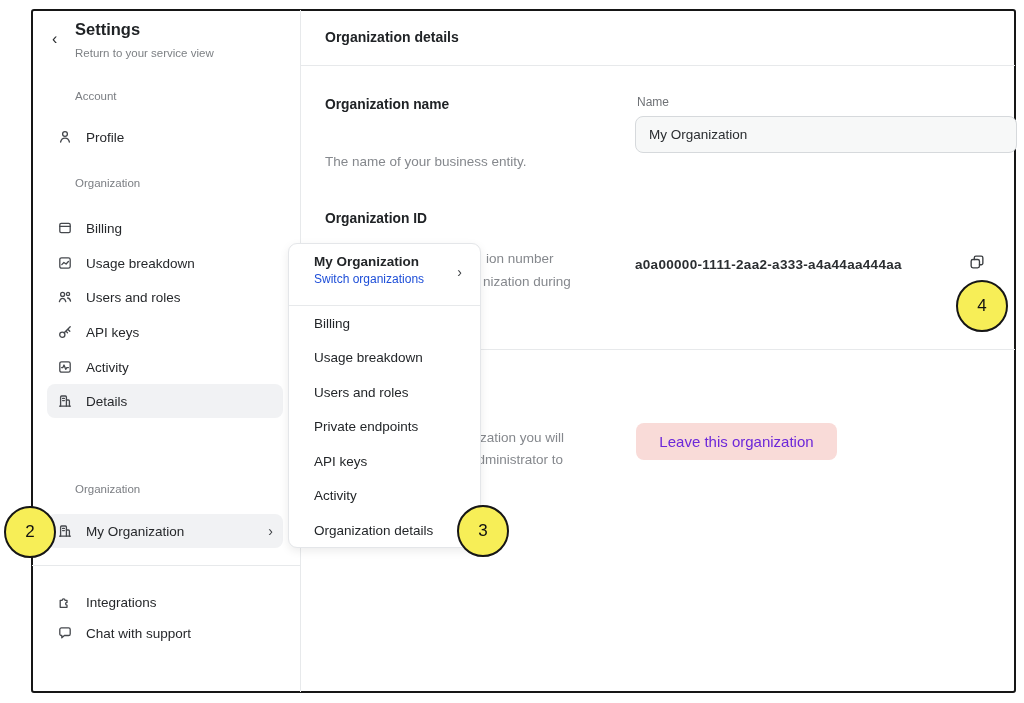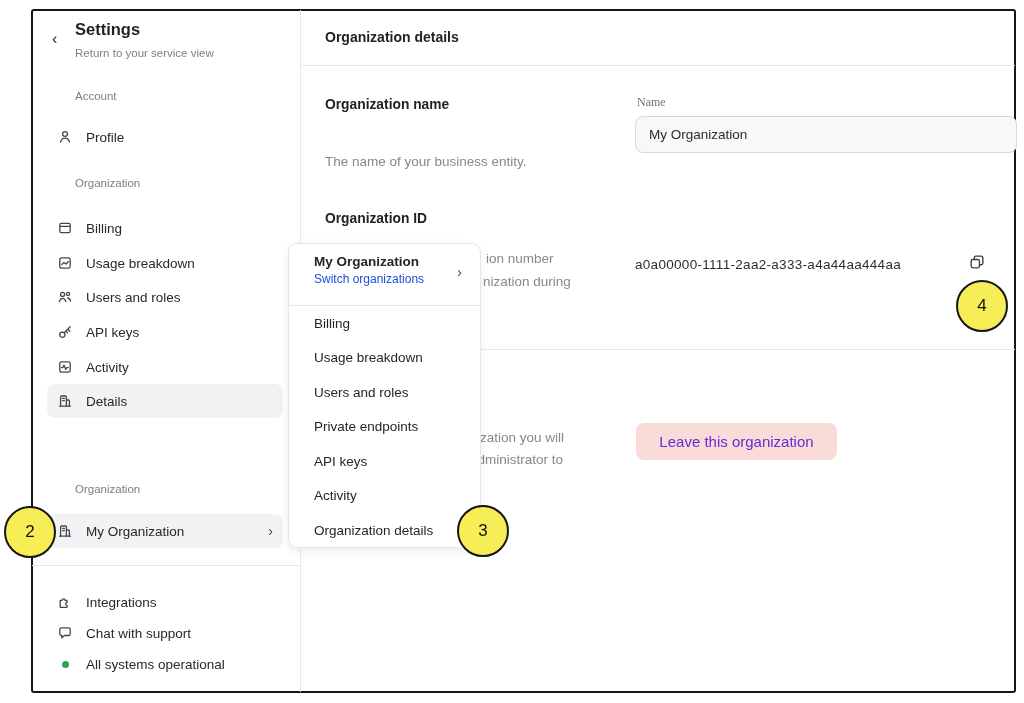--- a/index.html
+++ b/index.html
@@ -19,25 +19,25 @@
        padding:0 10px;border-radius:8px;box-sizing:border-box;font-size:13.5px;color:#26282b;cursor:pointer;}
   .row.hl{background:#f1f2f4;text-align:center;}
   .row .chev{margin-left:auto;color:#3f4246;font-size:14px;}
   .icn{width:16px;height:16px;display:flex;align-items:center;justify-content:center;color:#45484d;flex:0 0 16px;}
   .icn svg{width:16px;height:16px;stroke:currentColor;fill:none;stroke-width:1.3;stroke-linecap:round;stroke-linejoin:round;}
   .dot{width:7px;height:7px;border-radius:50%;background:#2da44e;margin:0 auto;}
   
   .main-title{position:absolute;left:325px;top:29px;font-size:14px;font-weight:bold;color:#202326;}
   .h2{position:absolute;font-size:13.8px;font-weight:bold;color:#202326;}
   .desc{position:absolute;font-size:13.5px;color:#85888d;z-index:5;}
-  .field-label{position:absolute;left:637px;top:95px;font-size:12px;color:#6f7276;font-family:Liberation Serif, serif;}
+  .field-label{position:absolute;left:637px;top:95px;font-size:12px;color:#6f7276;}
   .input{position:absolute;left:635px;top:116px;width:382px;height:37px;box-sizing:border-box;
          background:#f7f8f8;border:1px solid #d6d9dc;border-radius:8px;font-size:13.5px;color:#2a2d30;
          line-height:35px;padding-left:13px;z-index:2;}
-  .id-value{position:absolute;left:635px;top:257px;font-size:13.5px;font-weight:normal;color:#2b2e31;letter-spacing:.3px;}
+  .id-value{position:absolute;left:635px;top:257px;font-size:13.5px;font-weight:bold;color:#2b2e31;letter-spacing:.3px;}
   .copy-btn{position:absolute;left:966px;top:253px;width:22px;height:22px;display:flex;align-items:center;justify-content:center;cursor:pointer;color:#3b3e42;}
   .copy-btn svg{width:18px;height:18px;stroke:currentColor;fill:none;stroke-width:1.2;stroke-linecap:round;stroke-linejoin:round;}
   .danger-btn{position:absolute;left:636px;top:423px;width:201px;height:37px;background:#f9dbd8;color:#6d28d9;
           border-radius:8px;display:flex;align-items:center;justify-content:center;font-size:15px;cursor:pointer;z-index:2;}
   
   .menu{position:absolute;left:288px;top:243px;width:193px;height:305px;background:#fff;border:1px solid #e4e6e9;
         border-radius:9px;box-shadow:0 3px 10px rgba(0,0,0,.08);box-sizing:border-box;z-index:20;}
   .menu-head{position:relative;height:61px;box-sizing:border-box;padding:10px 16px 0 25px;}
   .menu-head .t{font-size:13.5px;font-weight:bold;color:#232629;}
   .menu-head .s{font-size:12px;color:#1d4ed8;margin-top:3px;}
@@ -165,26 +165,20 @@
 
   <div class="row" style="top:587px;height:30px">
     <span class="icn">
       <svg viewBox="0 0 16 16">
           <path d="M3.2 6.3h2a1.4 1.4 0 1 1 2.8 0h2v2.1a1.4 1.4 0 1 0 0 2.8v2.1H3.2z"></path>
         </svg>
     </span>
     <span>Integrations</span>
   </div>
 
-  <div class="row" style="top:649px;height:30px">
-    <span class="icn">
-        <span class="dot"></span>
-      </span>
-    <span>All systems operational</span>
-  </div>
 
   <div class="vdiv" style="left:300px;top:10px;height:682px;"></div>
 
   <div class="main-title">Organization details</div>
   <div class="hdiv" style="left:301px;top:65px;width:714px;"></div>
 
   <div class="h2" style="left:325px;top:97px">Organization name</div>
   <div class="desc" style="left:325px;top:154px">The name of your business entity.</div>
   <div class="field-label">Name</div>
   <div class="input">My Organization</div>

